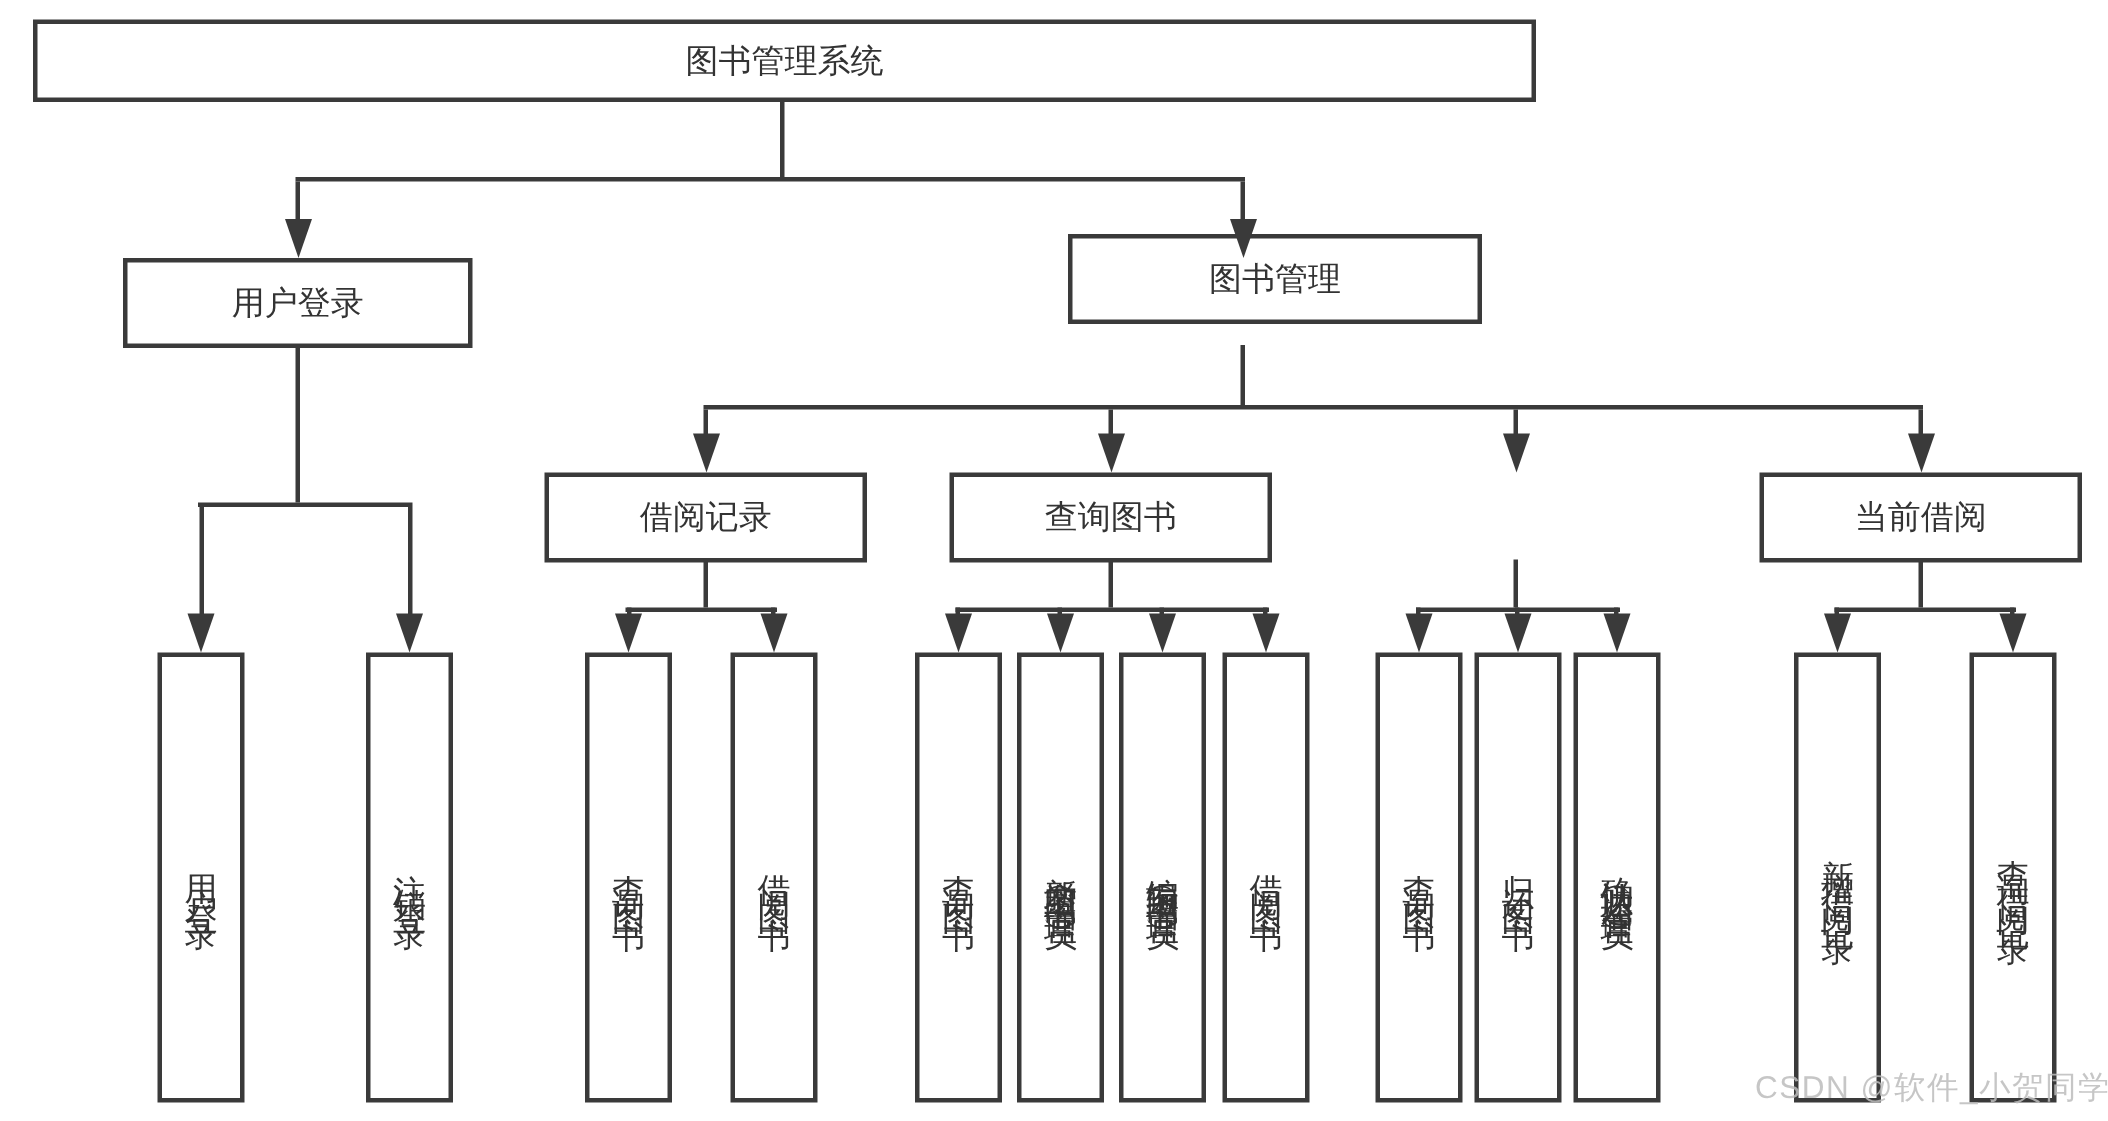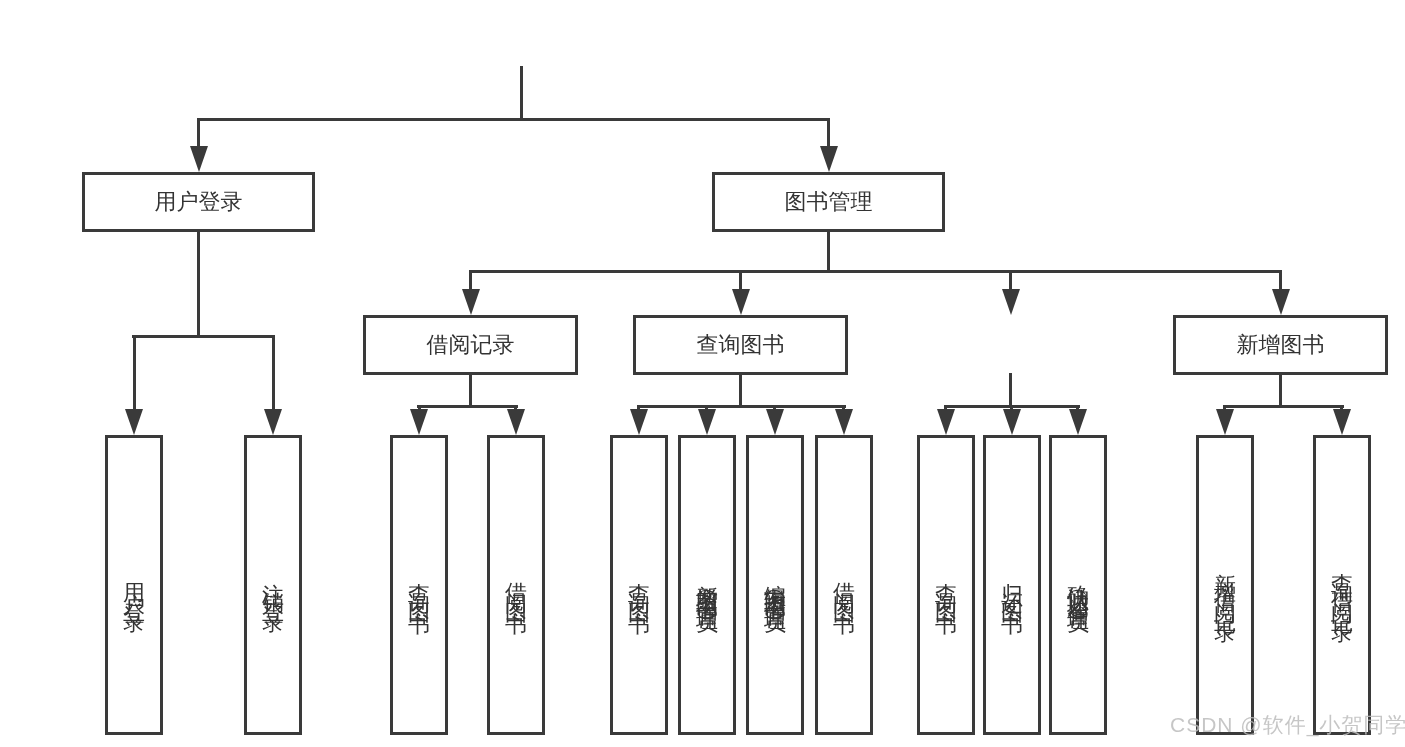--- a/index.html
+++ b/index.html
@@ -35,40 +35,43 @@
     position:absolute;left:1170px;top:711px;z-index:5;
     font-size:21px;letter-spacing:1px;color:var(--watermark);
     opacity:.85;white-space:nowrap;
   }
 </style>
 </head>
 <body>
 
 <div class="canvas">
 
+  <div class="node" style="left:22px;top:13px;width:1002px;height:55px">
+    <span>图书管理系统</span>
+  </div>
 
   <div class="node" style="left:82px;top:172px;width:233px;height:60px">
     <span>用户登录</span>
   </div>
 
-  <div class="node" style="left:712px;top:172px;width:233px;height:60px">
+  <div class="node" style="left:712px;top:156px;width:276px;height:60px">
     <span>图书管理</span>
   </div>
 
   <div class="node" style="left:363px;top:315px;width:215px;height:60px">
     <span>借阅记录</span>
   </div>
 
   <div class="node" style="left:633px;top:315px;width:215px;height:60px">
     <span>查询图书</span>
   </div>
 
 
   <div class="node" style="left:1173px;top:315px;width:215px;height:60px">
-    <span>新增图书</span>
+    <span>当前借阅</span>
   </div>
 
   <div class="node leaf" style="left:105px">
     <span class="vtext">用户登录</span>
   </div>
   <div class="node leaf" style="left:244px">
     <span class="vtext">注销登录</span>
   </div>
 
   <div class="node leaf" style="left:390px">

